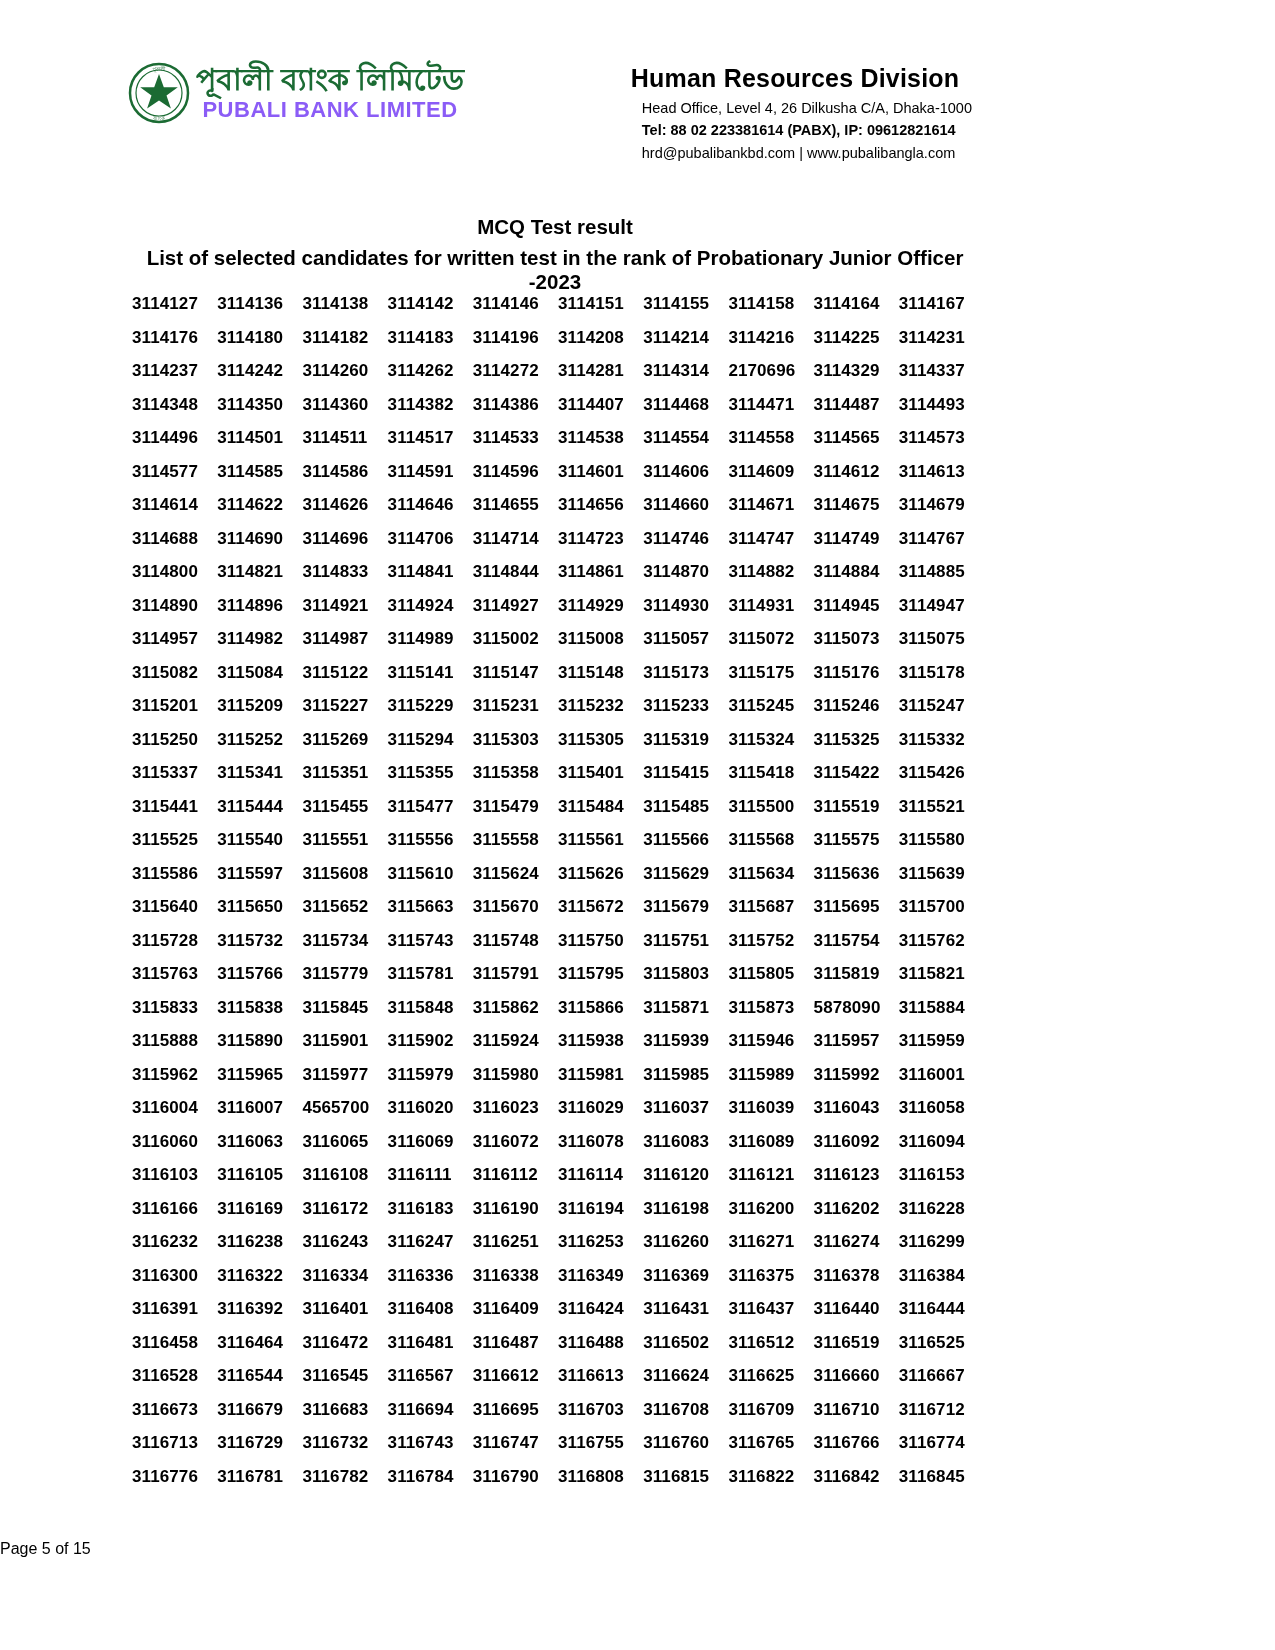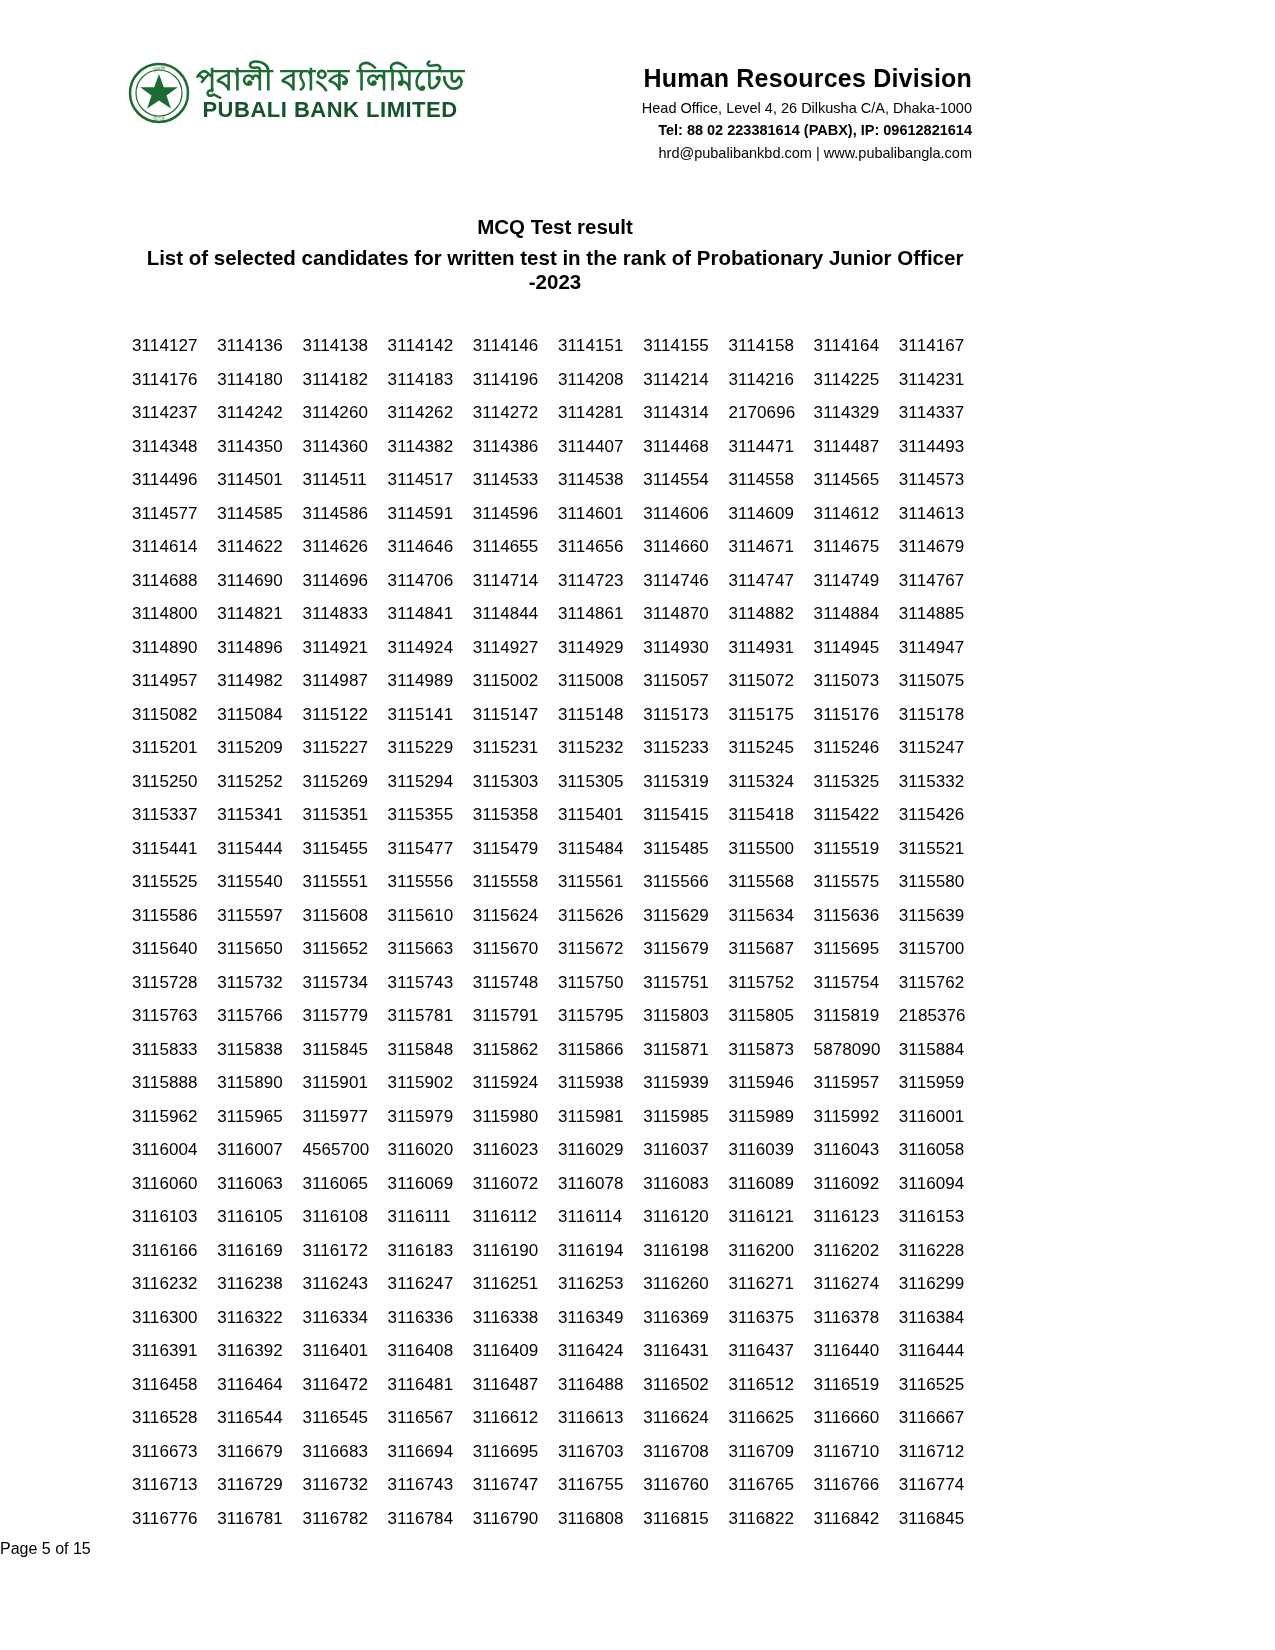--- a/index.html
+++ b/index.html
@@ -48,26 +48,26 @@
   .logo-bn {
     font-size: 30px;
     font-weight: bold;
     color: #1b6b33;
     letter-spacing: 0px;
     font-family: "Liberation Sans", sans-serif;
   }
   .logo-en {
     font-size: 22px;
     font-weight: bold;
-    color: #14532d;
+    color: #8b5cf6;
     letter-spacing: 0.5px;
     margin-top: 4px;
   }
   .hr-block {
-    text-align: right;
+    text-align: left;
     padding-right: 18px;
     line-height: 1.35;
   }
   .hr-title {
     font-size: 25px;
     font-weight: bold;
     letter-spacing: 0.2px;
   }
   .hr-line {
     font-size: 14.5px;
@@ -86,26 +86,26 @@
     font-size: 20.5px;
     font-weight: bold;
   }
   .doc-subtitle {
     font-size: 20.5px;
     font-weight: bold;
     margin-top: 7px;
   }
   
   .roll-grid {
-    margin-top: 42px;
     display: grid;
     grid-template-columns: repeat(10, 1fr);
     row-gap: 13.5px;
     column-gap: 0px;
     padding: 0 6px 0 12px;
+    font-weight: bold;
   }
   .roll {
     font-size: 17px;
     letter-spacing: 0.1px;
     white-space: nowrap;
   }
   
   .footer {
     position: absolute;
     left: 0;
@@ -355,21 +355,21 @@
       <div class="roll">3115762</div>
       <div class="roll">3115763</div>
       <div class="roll">3115766</div>
       <div class="roll">3115779</div>
       <div class="roll">3115781</div>
       <div class="roll">3115791</div>
       <div class="roll">3115795</div>
       <div class="roll">3115803</div>
       <div class="roll">3115805</div>
       <div class="roll">3115819</div>
-      <div class="roll">2185376</div>
+      <div class="roll">3115821</div>
       <div class="roll">3115833</div>
       <div class="roll">3115838</div>
       <div class="roll">3115845</div>
       <div class="roll">3115848</div>
       <div class="roll">3115862</div>
       <div class="roll">3115866</div>
       <div class="roll">3115871</div>
       <div class="roll">3115873</div>
       <div class="roll">5878090</div>
       <div class="roll">3115884</div>

